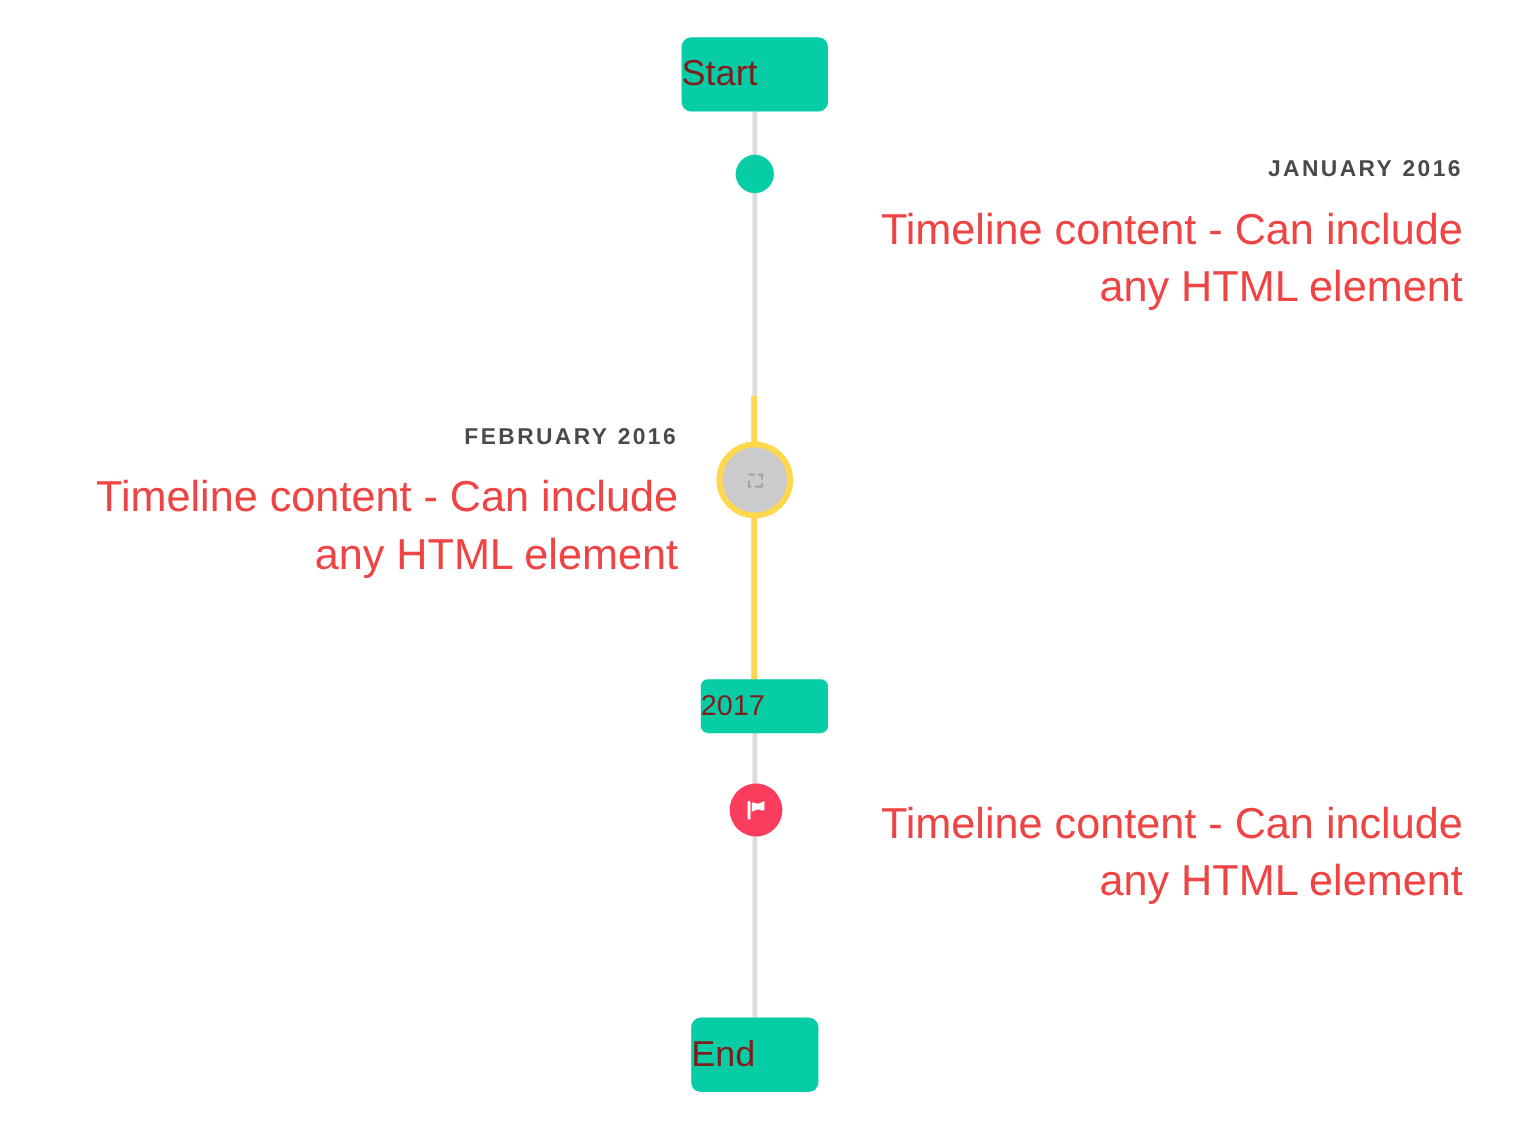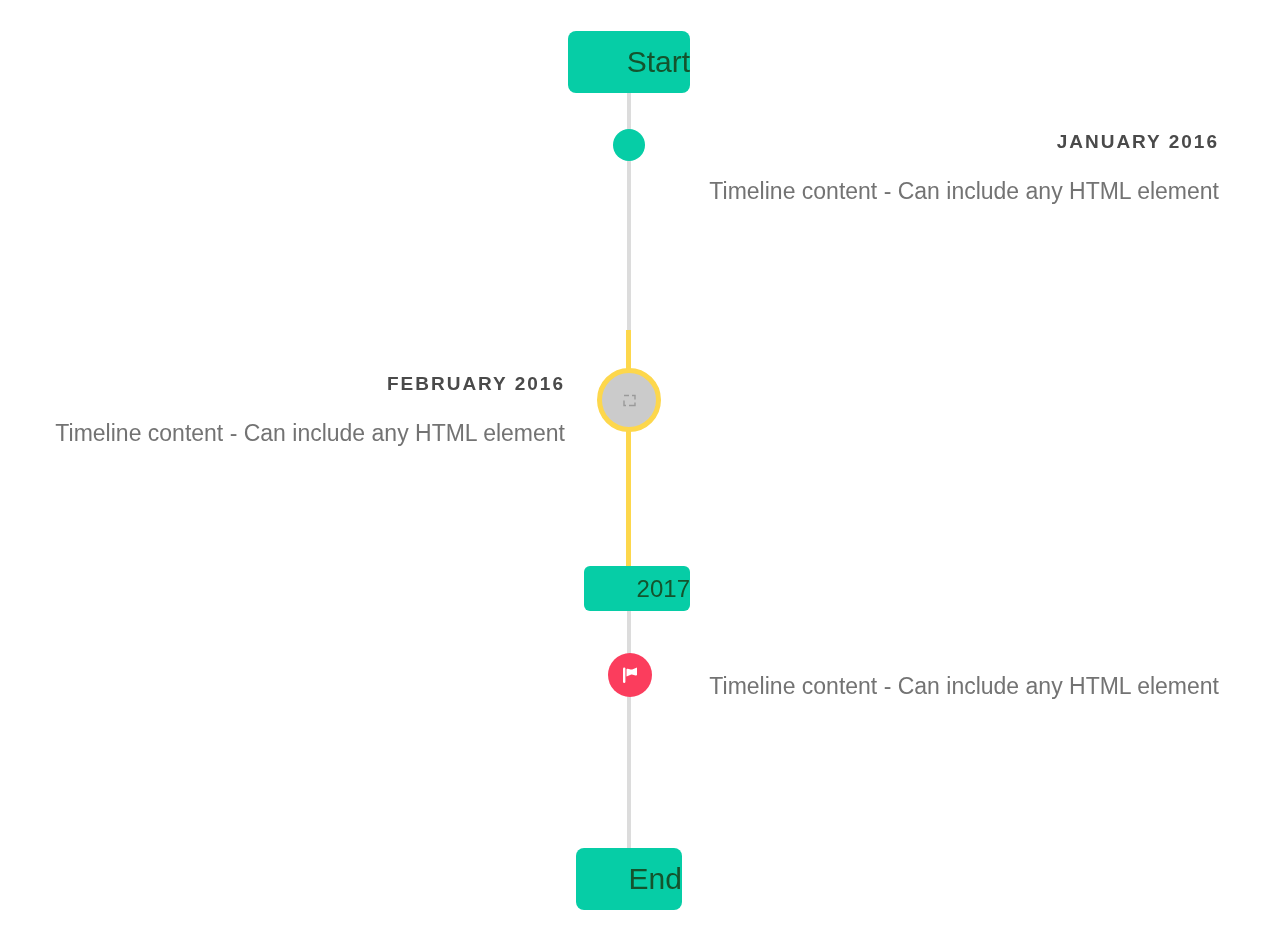--- a/index.html
+++ b/index.html
@@ -25,24 +25,24 @@
   .line-gray { background: #dcdcdc; }
   .line-yellow { background: #fdd74c; width: 5px; left: 626px; }
   .seg-1 { top: 93px;  height: 237px; }
   .seg-2 { top: 330px; height: 236px; }
   .seg-3 { top: 611px; height: 237px; }
 
   
   .badge {
     position: absolute;
     background: #06cda6;
-    color: #14532d;
+    color: #7f1d1d;
     display: flex;
     align-items: center;
-    justify-content: flex-end;
+    justify-content: flex-start;
     z-index: 3;
   }
   .badge-start {
     left: 568px; top: 31px;
     width: 122px; height: 62px;
     border-radius: 8px;
     font-size: 30px;
   }
   .badge-year {
     left: 584px; top: 566px;
@@ -83,36 +83,36 @@
   }
 
   
   .item {
     position: absolute;
     width: 525px;
   }
   .item-right { text-align: right; }
   .item-left  { text-align: right; }
   .item-jan { left: 694px; top: 131px; }
-  .item-feb { left: 40px;  top: 373px; }
+  .item-feb { left: 40px;  top: 354px; }
   .item-mar { left: 694px; top: 648px; }
 
   .item-title {
     font-size: 19px;
     font-weight: 700;
     letter-spacing: 2px;
     color: #4a4a4a;
     line-height: 22px;
     text-transform: uppercase;
   }
   .item-body {
     margin: 14px 0 0 0;
-    font-size: 23px;
+    font-size: 36px;
     line-height: 48px;
-    color: #737373;
+    color: #ef4444;
   }
 
   .icon-svg { display: block; }
 </style>
 </head>
 <body>
 
 <div class="stage">
 
   <div class="line-seg line-gray seg-1"></div>

